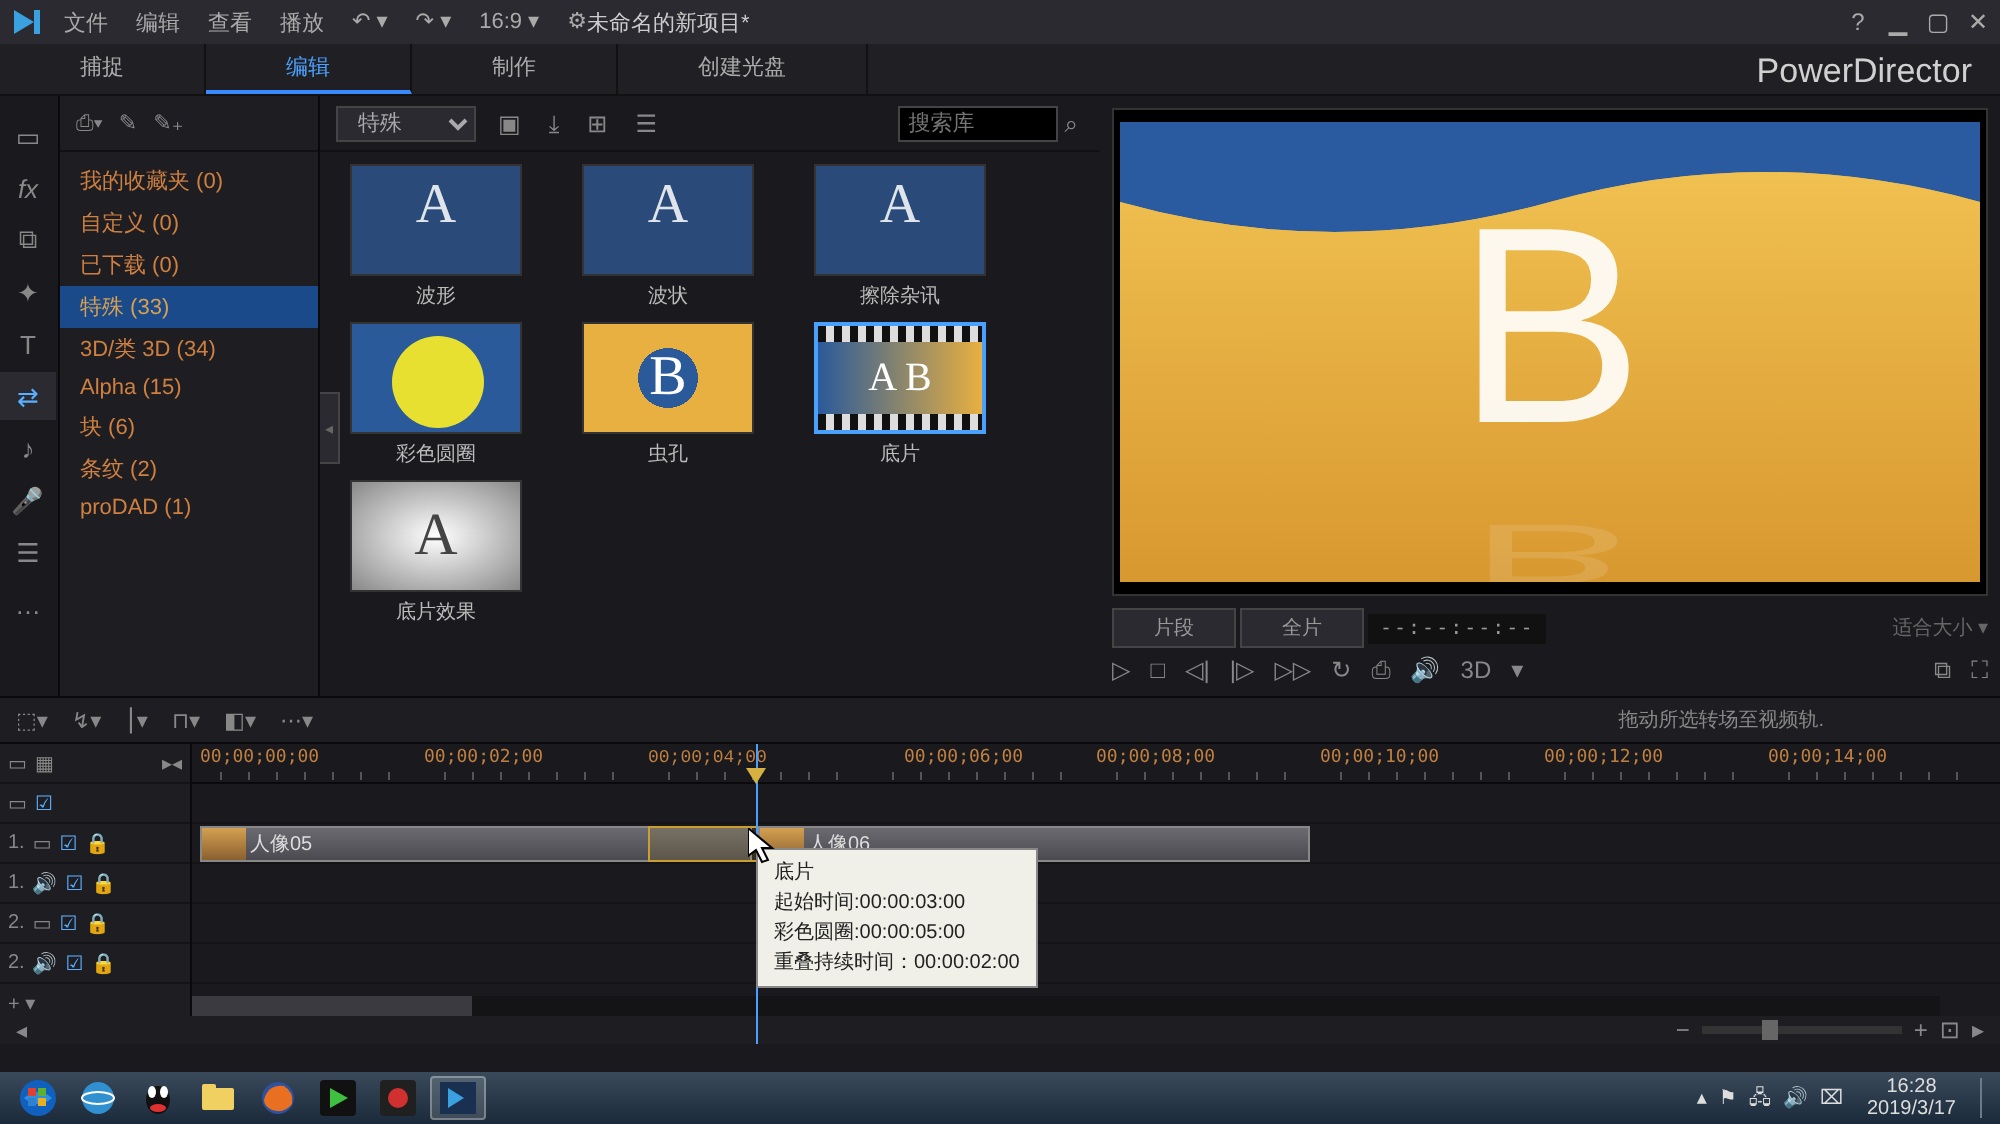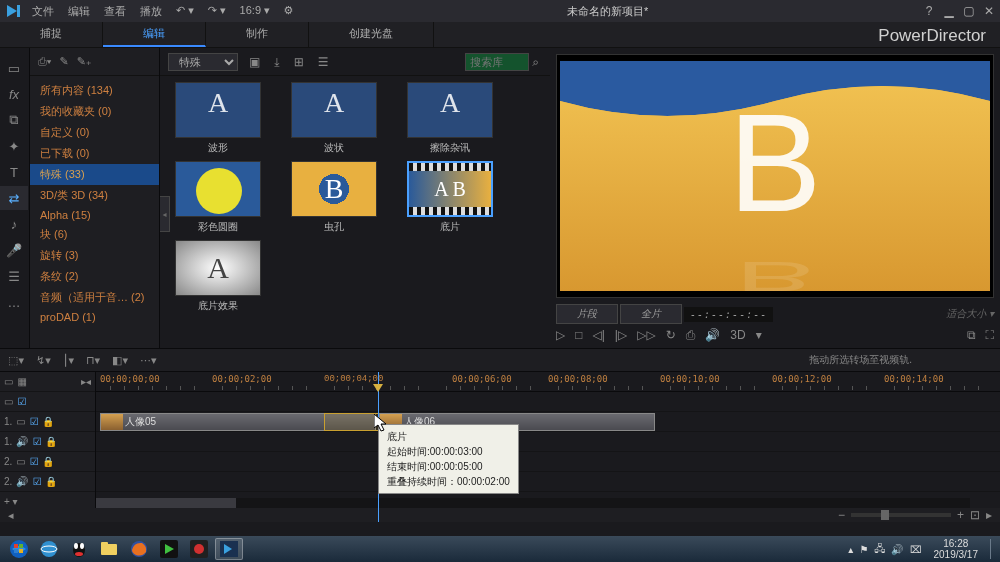--- a/index.html
+++ b/index.html
@@ -3,21 +3,21 @@
 <meta charset="utf-8">
 <style>
 * { margin: 0; padding: 0; box-sizing: border-box; font-family: "Microsoft YaHei", Arial, sans-serif; }
 body { background: #1a1a1e; color: #999; font-size: 11px; overflow: hidden; width: 1000px; height: 562px; }
 
 
 .titlebar { height: 22px; background: #2a2a30; display: flex; align-items: center; padding: 0 4px; }
 .titlebar .logo { width: 20px; height: 18px; margin-right: 8px; display: flex; align-items: center; justify-content: center; }
 .titlebar .menus { display: flex; gap: 14px; }
 .titlebar .menu-item { color: #aaa; cursor: pointer; }
-.titlebar .center-title { flex: 1; text-align: center; color: #ccc; }
+.titlebar .center-title { flex: 1; text-align: left; color: #ccc; }
 .titlebar .right-icons { display: flex; gap: 6px; align-items: center; }
 .titlebar .win-btn { width: 14px; height: 14px; color: #aaa; cursor: pointer; font-size: 12px; text-align: center; }
 
 
 .brand { position: absolute; top: 26px; right: 14px; color: #d0d0d0; font-size: 17px; font-weight: 300; }
 
 
 .maintabs { height: 26px; background: #202024; display: flex; border-bottom: 1px solid #111; }
 .maintabs .tab { padding: 4px 40px; color: #aaa; cursor: pointer; border-right: 1px solid #111; }
 .maintabs .tab.active { color: #4aa0ff; border-bottom: 2px solid #3a8aff; }
@@ -39,33 +39,33 @@
 .catside .cat-list { padding: 4px 0; }
 .catside .cat-item { padding: 3px 10px; color: #cf8040; cursor: pointer; font-size: 11px; }
 .catside .cat-item.sel { background: #1a4a8a; color: #d8a050; }
 
 
 .browser { flex: 1; background: #1a1a1e; display: flex; flex-direction: column; }
 .browser .btoolbar { height: 28px; display: flex; align-items: center; gap: 8px; padding: 0 8px; border-bottom: 1px solid #111; }
 .browser .btoolbar select { background: #2a2a30; color: #aaa; border: 1px solid #444; font-size: 11px; padding: 1px 20px 1px 6px; }
 .browser .btoolbar .tbicon { color: #888; cursor: pointer; font-size: 12px; padding: 0 3px; }
 .browser .btoolbar .search { margin-left: auto; display: flex; align-items: center; }
-.browser .btoolbar .search input { background: #14532d; border: 1px solid #444; color: #aaa; padding: 2px 4px; width: 64px; font-size: 11px; }
+.browser .btoolbar .search input { background: #000000; border: 1px solid #444; color: #aaa; padding: 2px 4px; width: 80px; font-size: 11px; }
 .browser .thumbs { flex: 1; padding: 6px 10px; display: grid; grid-template-columns: repeat(3, 96px); gap: 6px 20px; align-content: start; overflow: hidden; position: relative; }
 .browser .slide-handle { position: absolute; left: 0; top: 120px; width: 10px; height: 36px; background: #2a2a30; border: 1px solid #444; border-left: none; cursor: pointer; display: flex; align-items: center; justify-content: center; color: #666; font-size: 8px; }
 .thumb { width: 96px; text-align: center; cursor: pointer; }
 .thumb .img { width: 86px; height: 56px; margin: 0 auto 3px; background: #2a4a7a; border: 1px solid #333; position: relative; overflow: hidden; }
 .thumb.sel .img { border: 2px solid #4aa0ff; }
 .thumb .cap { font-size: 10px; color: #bbb; }
 
 
 .preview { width: 450px; background: #1a1a1e; padding: 6px; display: flex; flex-direction: column; }
 .preview .viewport { flex: 1; background: #000; border: 1px solid #333; display: flex; align-items: center; justify-content: center; overflow: hidden; }
 .preview .controls { height: 44px; padding-top: 6px; }
-.preview .ctrlrow1 { display: flex; gap: 2px; align-items: center; font-size: 10px; font-style: italic; }
+.preview .ctrlrow1 { display: flex; gap: 2px; align-items: center; font-size: 10px; }
 .preview .pill { background: #2a2a30; padding: 2px 20px; border: 1px solid #444; cursor: pointer; }
 .preview .tc { background: #111; padding: 2px 6px; font-family: monospace; letter-spacing: 1px; }
 .preview .ctrlrow2 { display: flex; gap: 10px; align-items: center; padding-top: 4px; }
 .preview .pbtn { color: #888; cursor: pointer; font-size: 12px; }
 
 
 .tl-toolbar { height: 24px; background: #1e1e22; border-top: 1px solid #0a0a0c; border-bottom: 1px solid #0a0a0c; display: flex; align-items: center; padding: 0 8px; gap: 12px; }
 .tl-toolbar .tbtn { color: #888; cursor: pointer; font-size: 11px; }
 .tl-toolbar .hint { margin-left: auto; color: #888; font-size: 10px; margin-right: 80px; }
 
@@ -170,31 +170,28 @@
 
   <div class="content">
 
     <div class="catside">
       <div class="toolbar">
         <span style="color:#888">⎙▾</span>
         <span style="color:#888">✎</span>
         <span style="color:#888">✎₊</span>
       </div>
       <div class="cat-list" id="catlist">
-          <div class="cat-item">所有内容  (134)</div>
           <div class="cat-item">我的收藏夹  (0)</div>
           <div class="cat-item">自定义  (0)</div>
           <div class="cat-item">已下载  (0)</div>
           <div class="cat-item sel">特殊  (33)</div>
           <div class="cat-item">3D/类 3D  (34)</div>
           <div class="cat-item">Alpha  (15)</div>
           <div class="cat-item">块  (6)</div>
-          <div class="cat-item">旋转  (3)</div>
           <div class="cat-item">条纹  (2)</div>
-          <div class="cat-item">音频（适用于音…  (2)</div>
           <div class="cat-item">proDAD  (1)</div>
         </div>
     </div>
 
     <div class="browser">
       <div class="btoolbar">
         <select><option>特殊</option></select>
         <span class="tbicon">▣</span>
         <span class="tbicon">⤓</span>
         <span class="tbicon">⊞</span>
@@ -423,21 +420,21 @@
           <span>人像06</span>
         </div>
     </div>
     <div class="track"></div>
     <div class="track"></div>
     <div class="track"></div>
 
     <div class="tooltip" style="left:282px;top:52px">
       <div>底片</div>
       <div>起始时间:00:00:03:00</div>
-      <div>结束时间:00:00:05:00</div>
+      <div>彩色圆圈:00:00:05:00</div>
       <div>重叠持续时间：00:00:02:00</div>
     </div>
 
     <svg style="position:absolute;left:278px;top:42px;z-index:30" width="16" height="20">
         <polygon points="0,0 0,14 4,11 7,17 10,16 7,10 12,10" fill="#fff" stroke="#000" stroke-width="1"></polygon>
       </svg>
   </div>
 
   <div class="hscroll">
       <div class="sthumb"></div>

